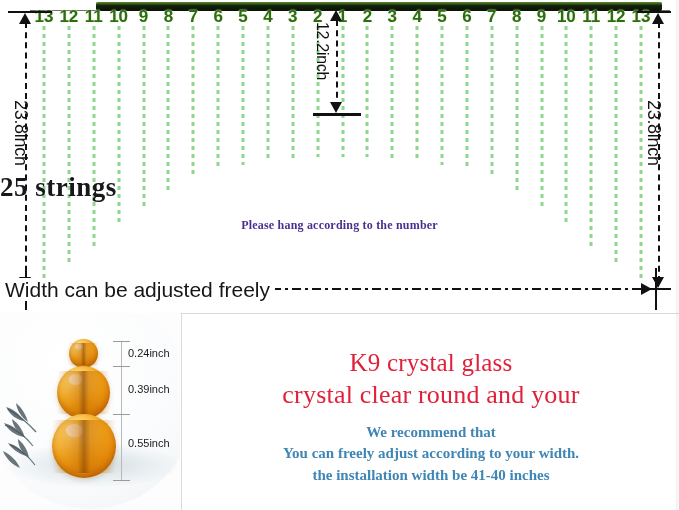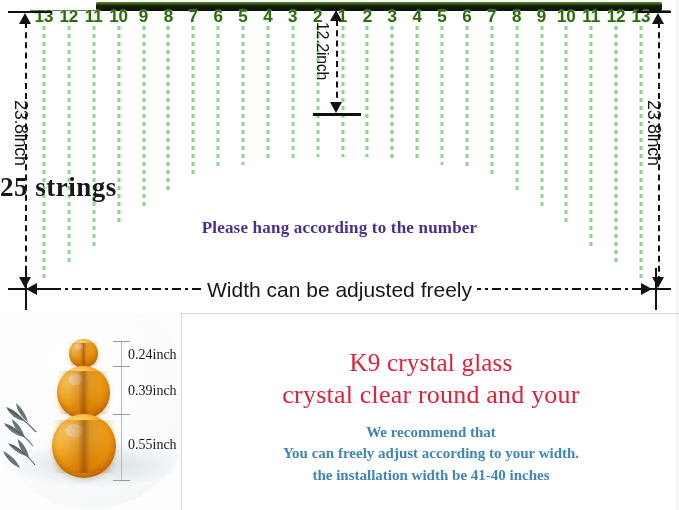--- a/index.html
+++ b/index.html
@@ -45,24 +45,24 @@
   .arrow-right{border-top:6px solid transparent;border-bottom:6px solid transparent;border-left:11px solid #111;}
 
   .vlabel{position:absolute;font-family:"Liberation Sans",sans-serif;
      font-size:18px;color:#111;white-space:nowrap;
      transform-origin:0 0;transform:rotate(90deg);letter-spacing:-.3px;}
 
   .center-title{position:absolute;left:0;right:0;top:172px;text-align:left;
      font-family:"Liberation Serif",serif;font-size:27px;font-weight:700;
      color:#17171c;letter-spacing:.5px;}
   .center-sub{position:absolute;left:0;right:0;top:218px;text-align:center;
-     font-family:"Liberation Serif",serif;font-size:17px;font-weight:700;
+     font-family:"Liberation Serif",serif;font-size:12px;font-weight:700;
      color:#4b2f8f;letter-spacing:.2px;}
 
-  .width-label{position:absolute;top:278px;left:0;right:0;text-align:center;
+  .width-label{position:absolute;top:278px;left:0;right:0;text-align:left;
      font-family:"Liberation Sans",sans-serif;font-size:21px;color:#16161a;}
   .width-label span{background:#fff;padding:0 5px;}
 
   
   #photo{position:absolute;left:0;top:313px;width:180px;height:197px;
      background:#fdfdfd;overflow:hidden;}
   .photo-circle{position:absolute;left:-14px;top:-12px;width:208px;height:208px;
      border-radius:50%;
      background:radial-gradient(circle at 38% 30%,#ffffff 0%,#fbfcfd 55%,#eef2f4 100%);}
   .shadow-floor{position:absolute;left:10px;top:130px;width:168px;height:44px;
@@ -75,21 +75,21 @@
        radial-gradient(circle at 34% 26%,#fff6d8 0%,#ffd469 16%,#f7a81b 48%,#e07d06 78%,#b45c05 100%);
      box-shadow:inset 0 -3px 6px rgba(120,55,0,.45), 0 2px 5px rgba(160,100,20,.25);}
   .bead::after{content:"";position:absolute;left:22%;top:16%;width:26%;height:20%;
      border-radius:50%;background:rgba(255,255,255,.85);filter:blur(.6px);}
   .bead-seam{position:absolute;background:linear-gradient(90deg,
        rgba(255,255,255,0) 0%,rgba(200,110,0,.55) 40%,rgba(140,70,0,.7) 50%,
        rgba(200,110,0,.55) 60%,rgba(255,255,255,0) 100%);}
 
   .ruler{position:absolute;background:#b9b9b9;}
   .rtick{position:absolute;height:1px;background:#9a9a9a;}
-  .mlabel{position:absolute;font-family:Liberation Serif, serif;font-size:14px;
+  .mlabel{position:absolute;font-family:Liberation Sans, sans-serif;font-size:11px;
      color:#1a1a1a;white-space:nowrap;}
 
   
   #info{position:absolute;left:181px;top:313px;width:498px;height:197px;
      background:#fff;border-left:1px solid #dadada;border-top:1px solid #dadada;}
   .info-h1,.info-h2{text-align:center;font-family:"Liberation Serif",serif;
      color:#e0213a;font-size:25px;line-height:1.18;letter-spacing:.2px;}
   .info-h1{margin-top:34px;}
   .info-h2{margin-top:2px;font-size:26px;}
   .info-p{text-align:center;font-family:"Liberation Serif",serif;

